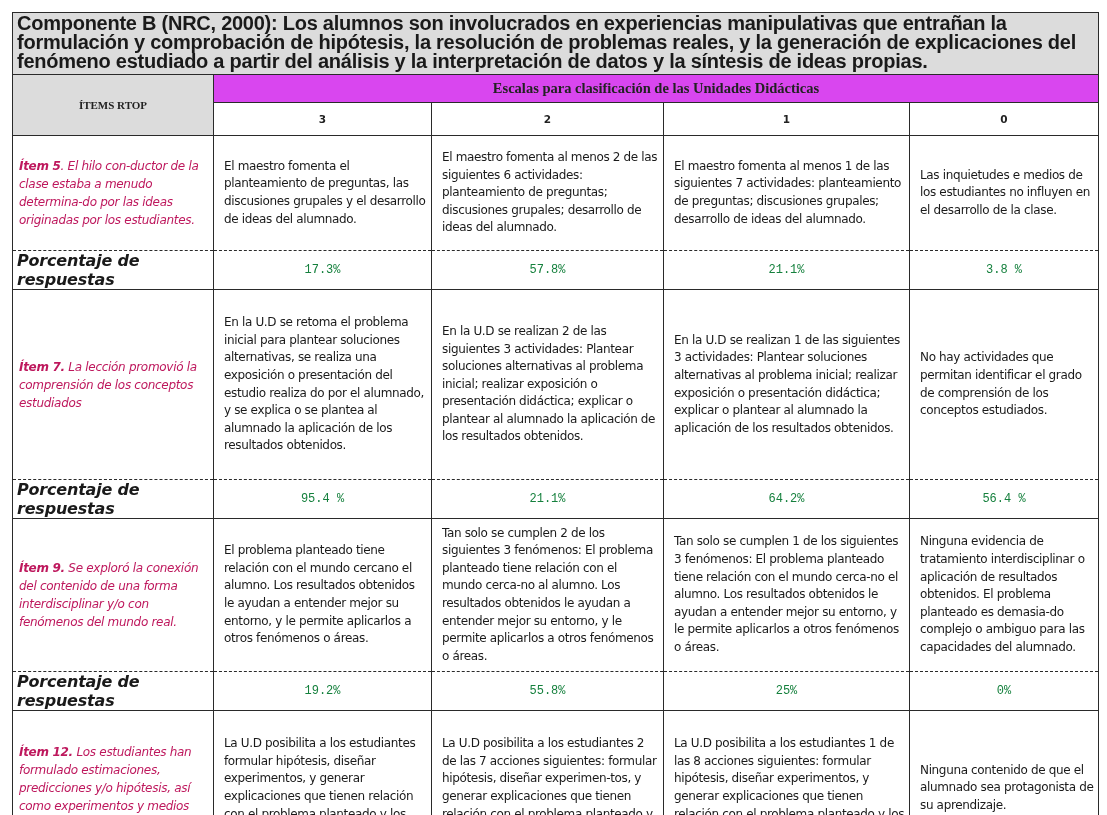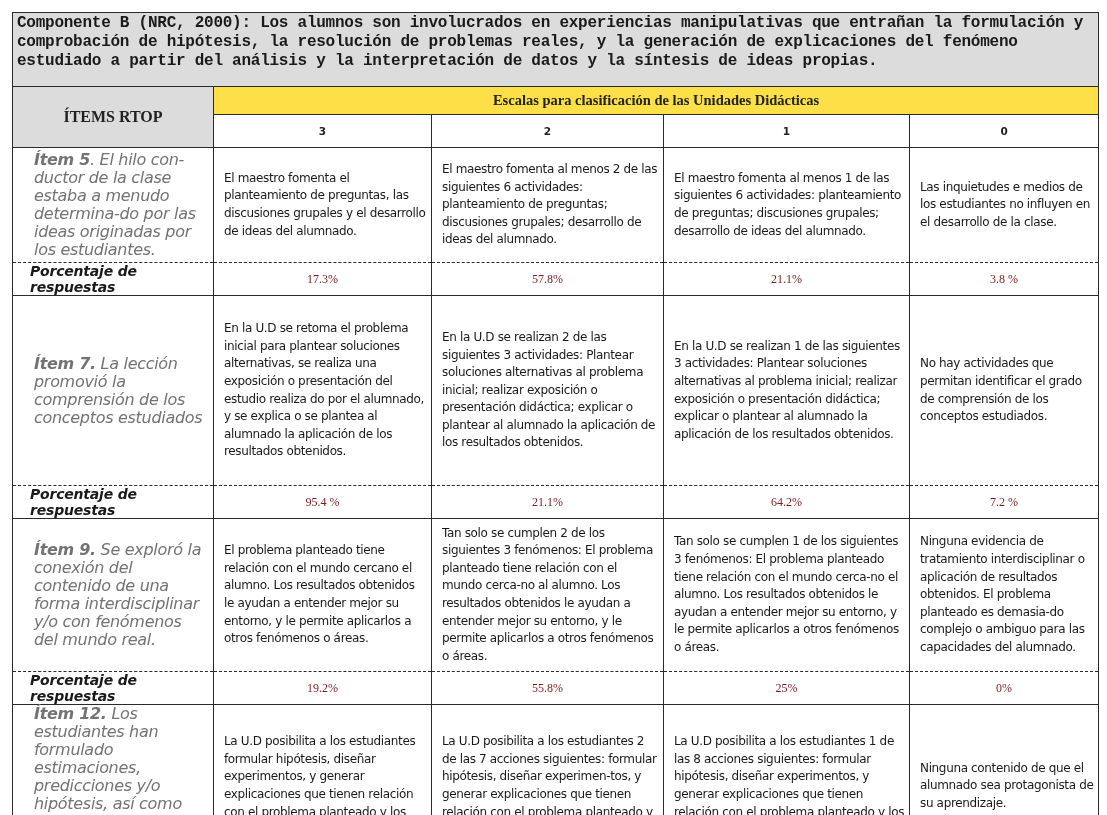--- a/index.html
+++ b/index.html
@@ -1,51 +1,51 @@
 <!DOCTYPE html>
 <html><head>
 <meta charset="utf-8">
 <style>
   html, body { margin: 0; padding: 0; background: #ffffff; }
   body { width: 1107px; height: 815px; overflow: hidden; position: relative; }
   .sheet { position: absolute; left: 12px; top: 12px; width: 1086px; }
   table { border-collapse: collapse; width: 1086px; table-layout: fixed; }
   td, th { border: 1.5px solid #2a2a2a; padding: 0; vertical-align: middle; }
   .title-cell {
-    background: #dcdcdc; font-family: Liberation Mono, monospace; font-weight: bold;
-    font-size: 16px; line-height: 19px; color: #1a1a1a; padding: 1px 4px 15px 4px; height: 53px;
+    background: #dcdcdc; font-family: Liberation Sans, sans-serif; font-weight: bold;
+    font-size: 20px; line-height: 19px; color: #1a1a1a; padding: 1px 4px 3px 4px; height: 53px;
     letter-spacing: -0.25px;
   }
   .hdr-items {
-    background: #dcdcdc; font-family: "Liberation Serif", serif; font-weight: bold; font-size: 16px;
+    background: #dcdcdc; font-family: "Liberation Serif", serif; font-weight: bold; font-size: 11px;
     text-align: center; color: #222; height: 60px;
   }
   .hdr-scales {
-    background: #fde047; font-family: "Liberation Serif", serif; font-weight: bold; font-size: 14.5px;
+    background: #d946ef; font-family: "Liberation Serif", serif; font-weight: bold; font-size: 14.5px;
     text-align: center; color: #222; height: 27px;
   }
   .hdr-num {
     background: #ffffff; font-family: "DejaVu Sans", sans-serif; font-weight: bold; font-size: 10.5px;
     text-align: center; color: #222; height: 32px;
   }
   .item-cell {
-    font-family: "DejaVu Sans", sans-serif; font-style: italic; font-size: 16px; line-height: 18px;
-    color: #737373; padding: 0 4px 0 21px; letter-spacing: -0.3px;
+    font-family: "DejaVu Sans", sans-serif; font-style: italic; font-size: 12px; line-height: 18px;
+    color: #be185d; padding: 0 4px 0 6px; letter-spacing: -0.3px;
   }
   .item-cell b { font-style: italic; }
   .desc-cell {
     font-family: "DejaVu Sans", sans-serif; font-size: 12px; line-height: 17.6px; color: #1a1a1a;
     padding: 0 4px 0 10px; letter-spacing: -0.35px;
   }
   .pct-label {
-    font-family: "DejaVu Sans", sans-serif; font-style: italic; font-weight: bold; font-size: 14px;
-    color: #1a1a1a; padding: 0 4px 0 17px; height: 17px; letter-spacing: -0.2px;
+    font-family: "DejaVu Sans", sans-serif; font-style: italic; font-weight: bold; font-size: 16px;
+    color: #1a1a1a; padding: 0 4px 0 4px; height: 17px; letter-spacing: -0.2px;
   }
   .pct-val {
-    font-family: Liberation Serif, serif; font-size: 12px; color: #7f1d1d; text-align: center; height: 17px;
+    font-family: Liberation Mono, monospace; font-size: 12px; color: #15803d; text-align: center; height: 17px;
   }
   tr.desc-row td { border-bottom: 1.5px dashed #2a2a2a; }
   tr.pct-row td { border-top: 1.5px dashed #2a2a2a; }
   .r5 td { height: 114px; }
   .r7 td { height: 189px; }
   .r10 td { height: 152px; }
   .r12 td { height: 154px; }
 </style>
 </head>
 <body>
@@ -71,21 +71,21 @@
       <td class="hdr-num">3</td>
       <td class="hdr-num">2</td>
       <td class="hdr-num">1</td>
       <td class="hdr-num">0</td>
     </tr>
 
     <tr class="desc-row r5">
       <td class="item-cell"><b>Ítem 5</b><span>. El hilo con-ductor de la clase estaba a menudo determina-do por las ideas originadas por los estudiantes.</span></td>
       <td class="desc-cell">El maestro fomenta el planteamiento de preguntas, las discusiones grupales y el desarrollo de ideas del alumnado.</td>
       <td class="desc-cell">El maestro fomenta al menos 2 de las siguientes 6 actividades: planteamiento de preguntas; discusiones grupales; desarrollo de ideas del alumnado.</td>
-      <td class="desc-cell">El maestro fomenta al menos 1 de las siguientes 6 actividades: planteamiento de preguntas; discusiones grupales; desarrollo de ideas del alumnado.</td>
+      <td class="desc-cell">El maestro fomenta al menos 1 de las siguientes 7 actividades: planteamiento de preguntas; discusiones grupales; desarrollo de ideas del alumnado.</td>
       <td class="desc-cell">Las inquietudes e medios de los estudiantes no influyen en el desarrollo de la clase.</td>
     </tr>
     <tr class="pct-row">
       <td class="pct-label">Porcentaje de respuestas</td>
       <td class="pct-val">17.3%</td>
       <td class="pct-val">57.8%</td>
       <td class="pct-val">21.1%</td>
       <td class="pct-val">3.8 %</td>
     </tr>
 
@@ -94,21 +94,21 @@
       <td class="desc-cell">En la U.D se retoma el problema inicial para plantear soluciones alternativas, se realiza una exposición o presentación del estudio realiza do por el alumnado, y se explica o se plantea al alumnado la aplicación de los resultados obtenidos.</td>
       <td class="desc-cell">En la U.D se realizan 2 de las siguientes 3 actividades: Plantear soluciones alternativas al problema inicial; realizar exposición o presentación didáctica; explicar o plantear al alumnado la aplicación de los resultados obtenidos.</td>
       <td class="desc-cell">En la U.D se realizan 1 de las siguientes 3 actividades: Plantear soluciones alternativas al problema inicial; realizar exposición o presentación didáctica; explicar o plantear al alumnado la aplicación de los resultados obtenidos.</td>
       <td class="desc-cell">No hay actividades que permitan identificar el grado de comprensión de los conceptos estudiados.</td>
     </tr>
     <tr class="pct-row">
       <td class="pct-label">Porcentaje de respuestas</td>
       <td class="pct-val">95.4 %</td>
       <td class="pct-val">21.1%</td>
       <td class="pct-val">64.2%</td>
-      <td class="pct-val">7.2 %</td>
+      <td class="pct-val">56.4 %</td>
     </tr>
 
     <tr class="desc-row r10">
       <td class="item-cell"><b>Ítem 9.</b><span> Se exploró la conexión del contenido de una forma interdisciplinar y/o con fenómenos del mundo real.</span></td>
       <td class="desc-cell">El problema planteado tiene relación con el mundo cercano el alumno. Los resultados obtenidos le ayudan a entender  mejor su entorno,  y le permite aplicarlos a otros fenómenos o áreas.</td>
       <td class="desc-cell">Tan solo se cumplen 2 de los siguientes 3 fenómenos: El problema planteado tiene relación con el mundo cerca-no al alumno. Los resultados obtenidos le ayudan a entender mejor su entorno, y le permite aplicarlos a otros fenómenos o áreas.</td>
       <td class="desc-cell">Tan solo se cumplen 1 de los siguientes 3 fenómenos: El problema planteado tiene relación con el mundo cerca-no el alumno. Los resultados obtenidos le ayudan a entender mejor su entorno,  y le permite aplicarlos a otros fenómenos o áreas.</td>
       <td class="desc-cell">Ninguna evidencia de tratamiento interdisciplinar o aplicación de resultados obtenidos. El problema planteado es demasia-do complejo o ambiguo para las capacidades del alumnado.</td>
     </tr>
     <tr class="pct-row">

